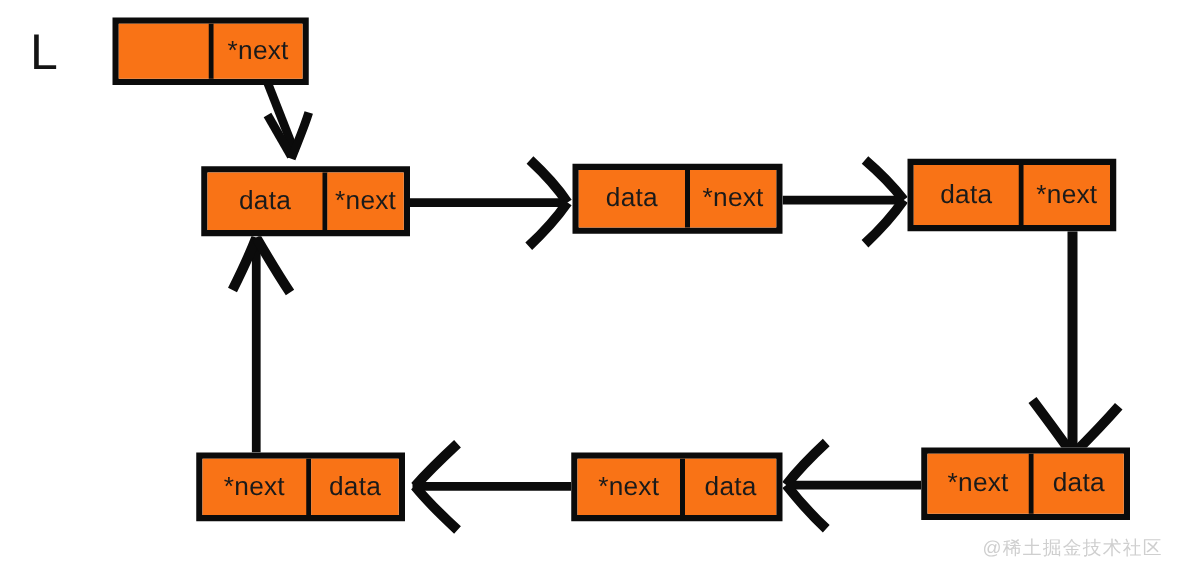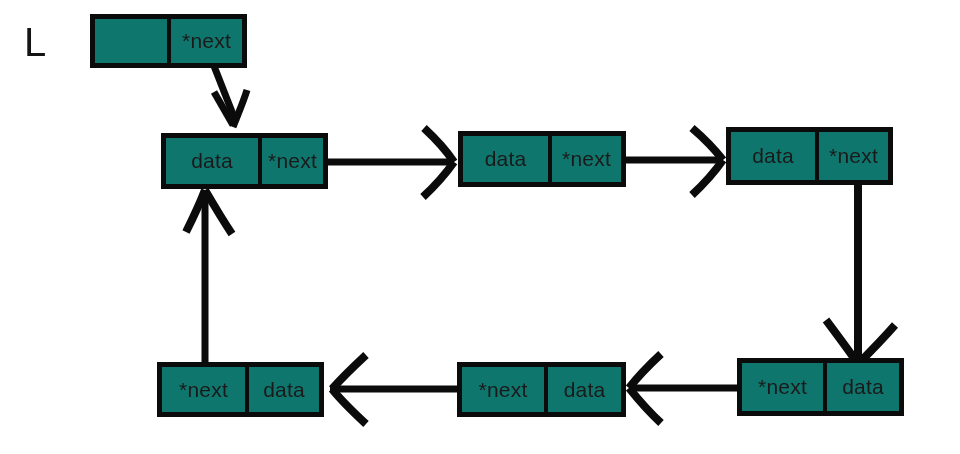--- a/index.html
+++ b/index.html
@@ -26,21 +26,21 @@
   }
   .cell {
     box-sizing: border-box;
     display: flex;
     align-items: center;
     justify-content: center;
     font-family: "Liberation Sans", sans-serif;
     font-size: 21px;
     color: #1a1a1a;
     letter-spacing: 0.2px;
-    background: #0f766e;
+    background: #f97316;
     overflow: hidden;
     white-space: nowrap;
   }
   .cell.left-cell {
     border-right: 4px solid #0b0b0b;
   }
   .label-L {
     position: absolute;
     font-family: "Liberation Sans", sans-serif;
     font-size: 40px;
@@ -150,14 +150,15 @@
   <div class="node" style="left:457px; top:362px; width:169px; height:55px;">
     <div class="cell left-cell" style="width:86px;">*next</div>
     <div class="cell" style="flex:1;">data</div>
   </div>
 
   <div class="node" style="left:157px; top:362px; width:167px; height:55px;">
     <div class="cell left-cell" style="width:87px;">*next</div>
     <div class="cell" style="flex:1;">data</div>
   </div>
 
+  <div class="watermark" style="left:786px; top:429px;">@稀土掘金技术社区</div>
 
 </div>
 
 </body></html>

